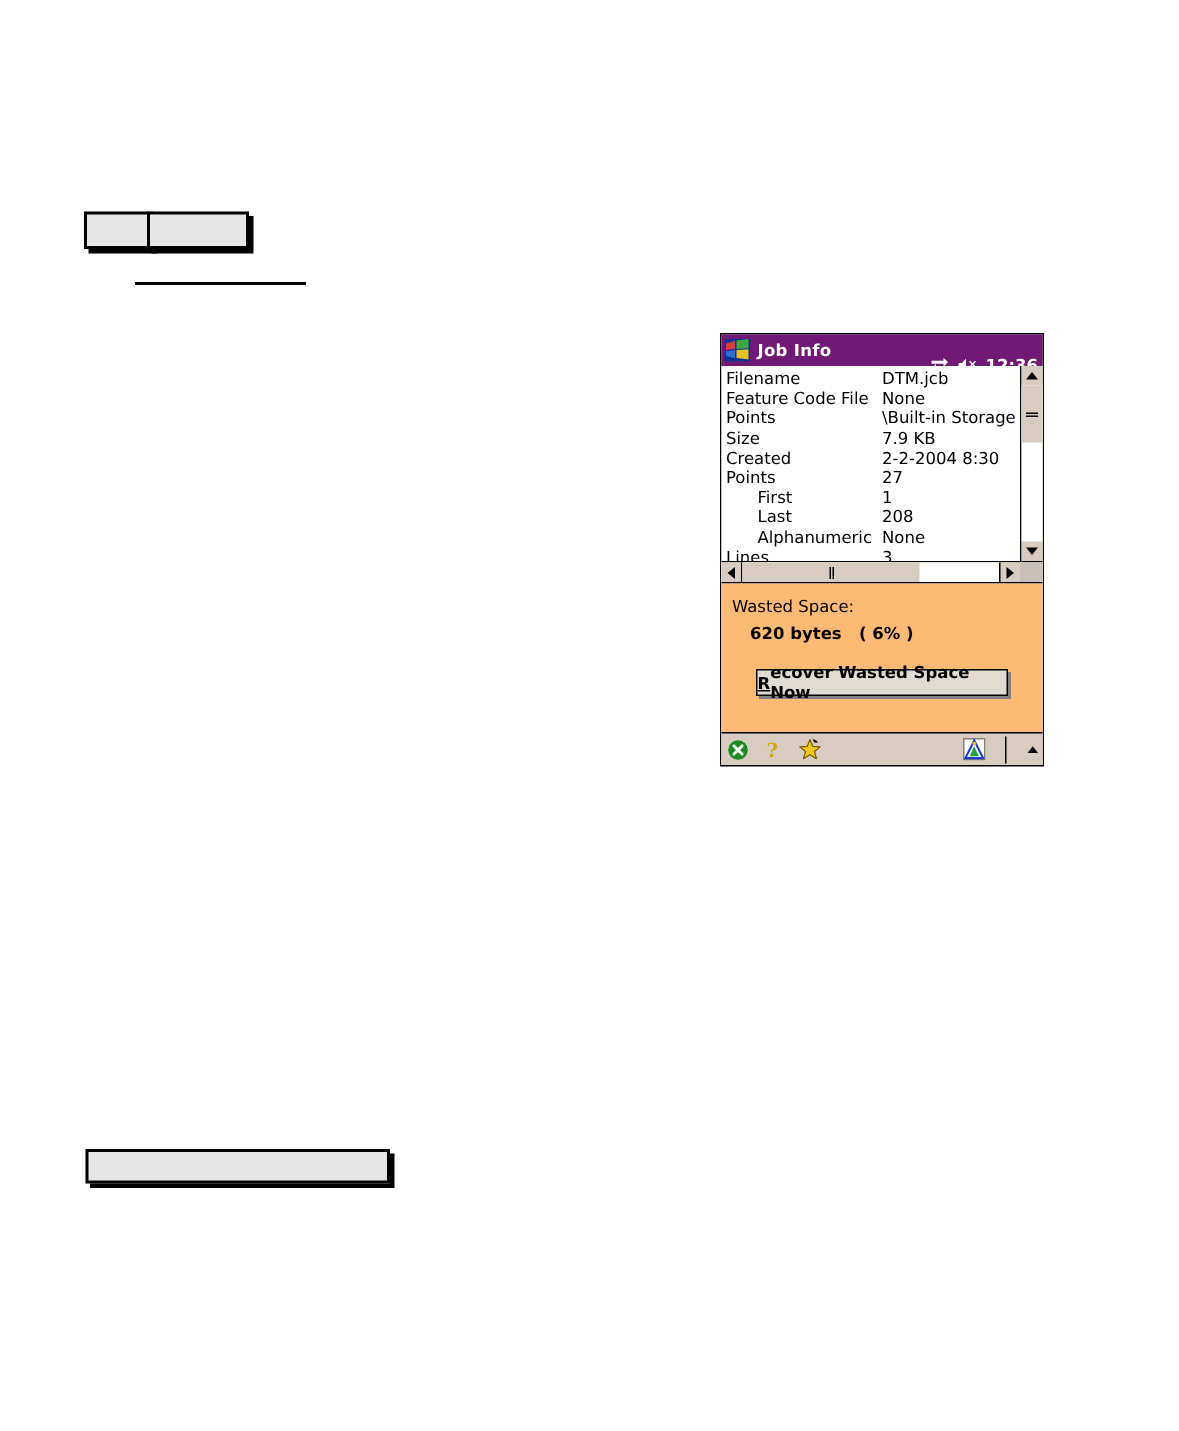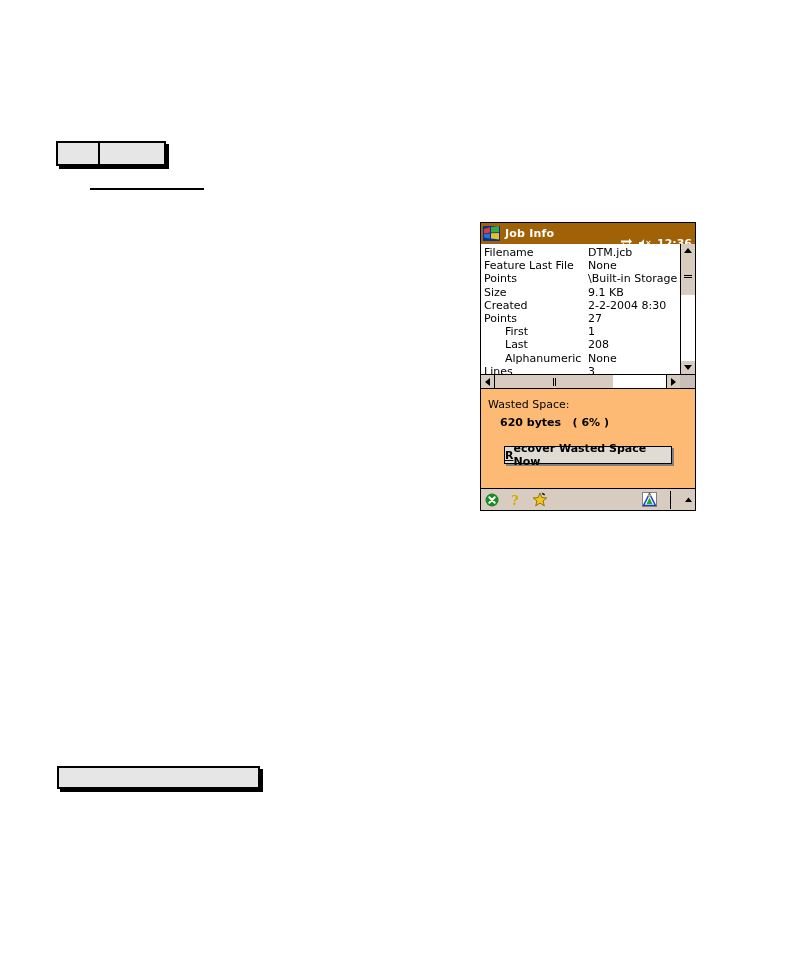--- a/index.html
+++ b/index.html
@@ -47,21 +47,21 @@
     box-sizing: border-box;
     background: #ffffff;
     display: flex;
     flex-direction: column;
     font-family: "DejaVu Sans", sans-serif;
   }
 
   
   #titlebar {
     height: 21px;
-    background: #a16207;
+    background: #701a75;
     display: flex;
     align-items: center;
     flex: 0 0 auto;
     padding: 0 3px 0 2px;
     box-sizing: border-box;
   }
   #start-flag-icon {
     width: 17px;
     height: 15px;
     flex: 0 0 auto;
@@ -303,30 +303,30 @@
 
   <div id="client-area">
 
     <div id="list-region">
       <div id="info-list">
           <div class="info-row">
             <div class="info-key">Filename</div>
             <div class="info-val">DTM.jcb</div>
           </div>
           <div class="info-row">
-            <div class="info-key">Feature Last File</div>
+            <div class="info-key">Feature Code File</div>
             <div class="info-val">None</div>
           </div>
           <div class="info-row">
             <div class="info-key">Points</div>
             <div class="info-val">\Built-in Storage</div>
           </div>
           <div class="info-row">
             <div class="info-key">Size</div>
-            <div class="info-val">9.1 KB</div>
+            <div class="info-val">7.9 KB</div>
           </div>
           <div class="info-row">
             <div class="info-key">Created</div>
             <div class="info-val">2-2-2004   8:30</div>
           </div>
           <div class="info-row">
             <div class="info-key">Points</div>
             <div class="info-val">27</div>
           </div>
           <div class="info-row">

